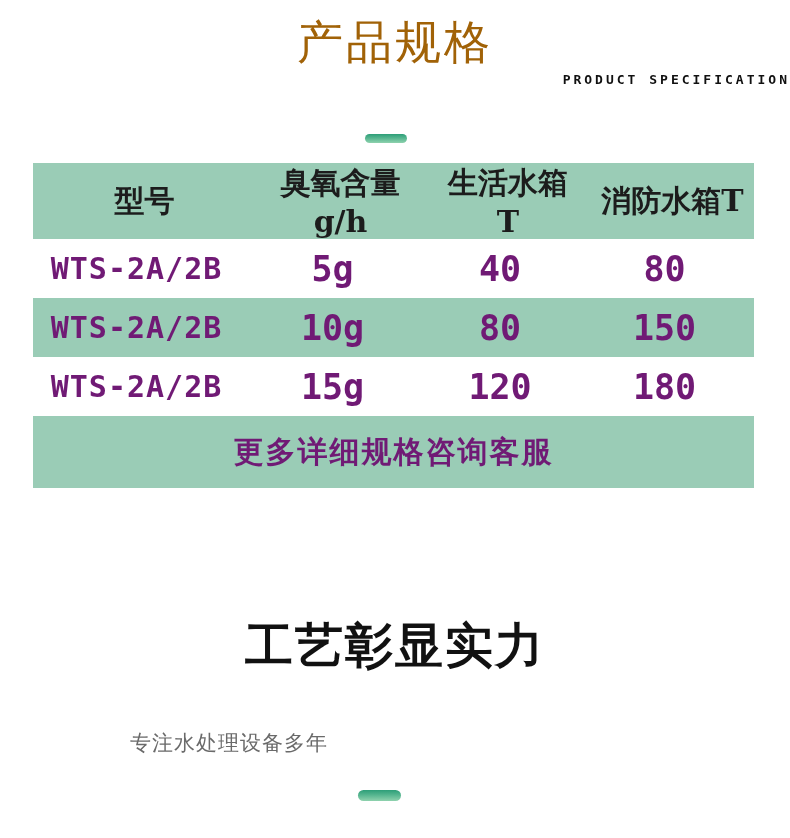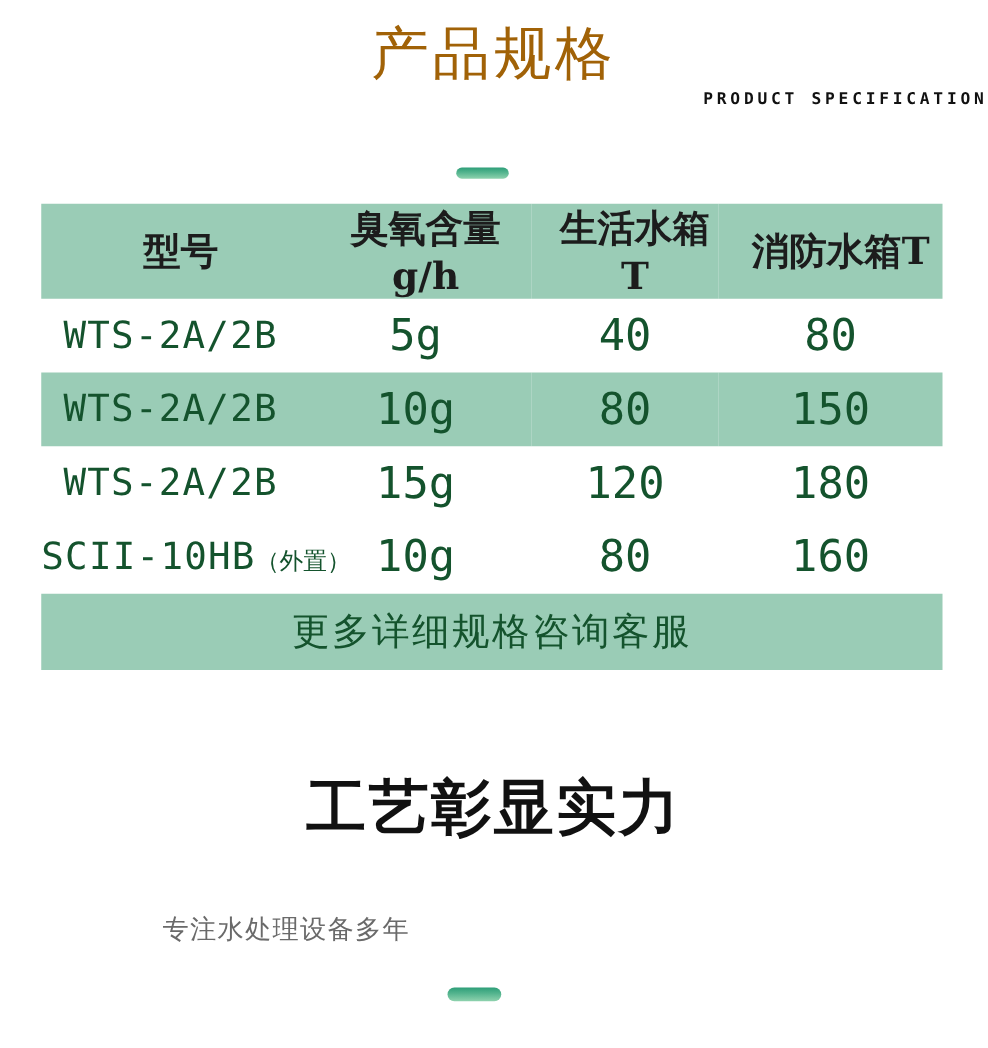--- a/index.html
+++ b/index.html
@@ -51,26 +51,26 @@
   }
   table.spec col.c1 { width: 207px; }
   table.spec col.c2 { width: 185px; }
   table.spec col.c3 { width: 150px; }
   table.spec col.c4 { width: 179px; }
 
   table.spec th, table.spec td {
     padding: 0;
     text-align: center;
     vertical-align: middle;
-    font-weight: normal;
-    color: #14532d;
+    font-weight: bold;
+    color: #701a75;
   }
   table.spec thead tr { height: 62px; }
   table.spec tbody tr { height: 59px; }
-  table.spec tfoot tr { height: 61px; margin-left: 43px; }
+  table.spec tfoot tr { height: 72px; margin-left: 43px; }
 
   tr.band { background: var(--band-green); }
 
   table.spec th {
     font-size: 30px;
     font-weight: 600;
     color: #1c1c1c;
     padding-left: 16px;
   }
   td.model {
@@ -149,26 +149,20 @@
       <td class="num">10g</td>
       <td class="num">80</td>
       <td class="num">150</td>
     </tr>
     <tr>
       <td class="model"><span class="model-text">WTS-2A/2B</span><span class="model-note"></span></td>
       <td class="num">15g</td>
       <td class="num">120</td>
       <td class="num">180</td>
     </tr>
-    <tr>
-      <td class="model"><span class="model-text">SCII-10HB</span><span class="model-note">（外置）</span></td>
-      <td class="num">10g</td>
-      <td class="num">80</td>
-      <td class="num">160</td>
-    </tr>
   </tbody>
   <tfoot>
     <tr class="band">
       <td class="footer-cell" colspan="4">更多详细规格咨询客服</td>
     </tr>
   </tfoot>
 </table>
 
 <div class="craft-title">工艺彰显实力</div>
 <div class="craft-subtitle">专注水处理设备多年</div>

